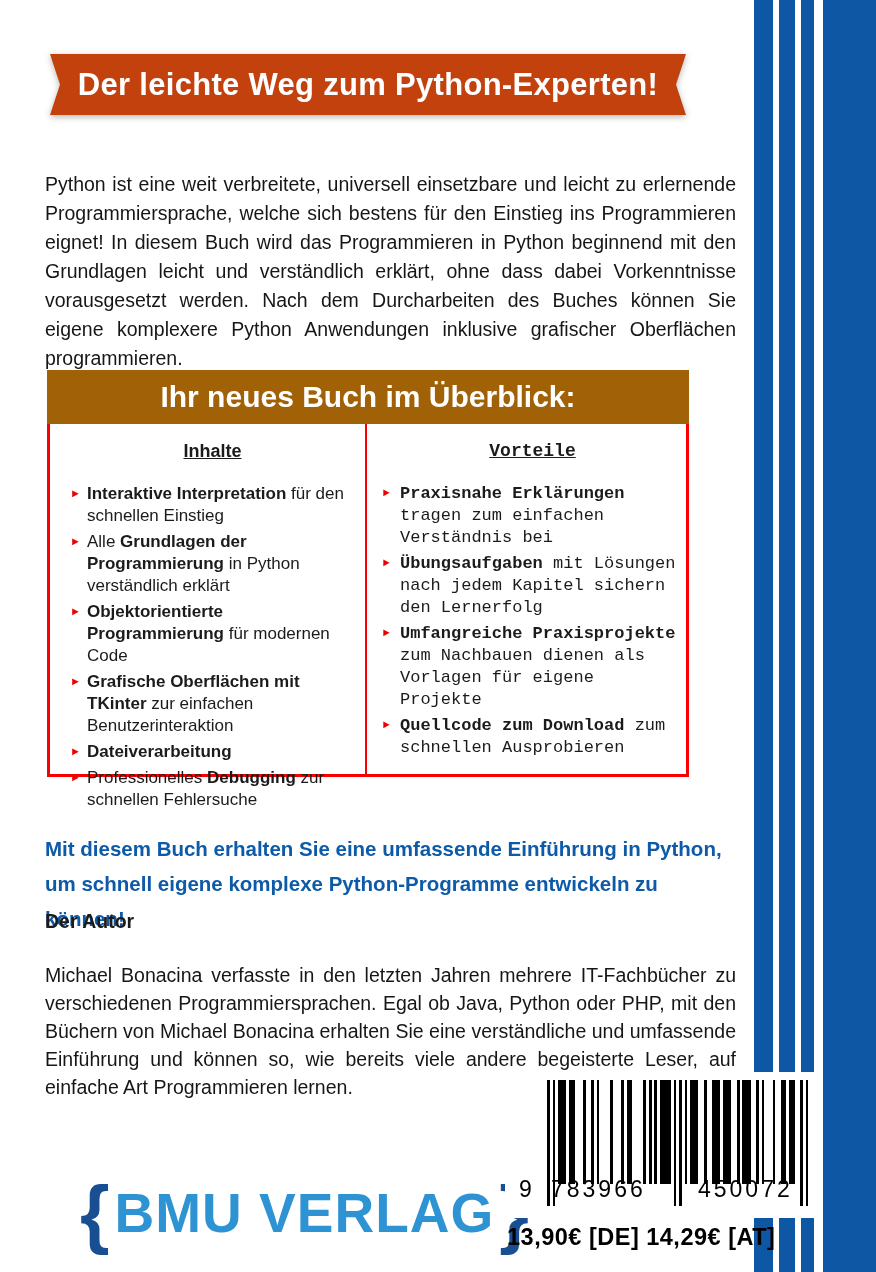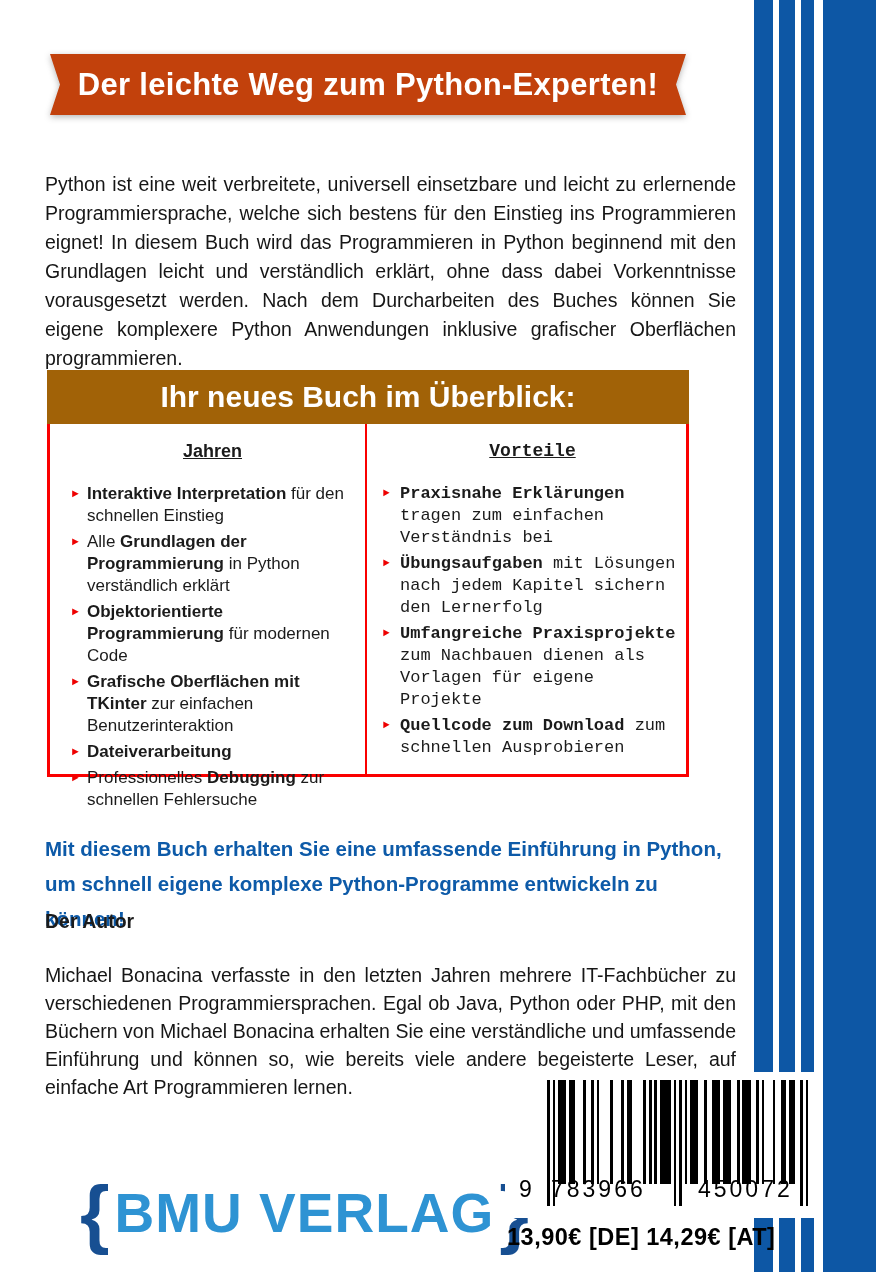--- a/index.html
+++ b/index.html
@@ -81,21 +81,21 @@
     </div>
   </div>
 
   <p class="intro">Python ist eine weit verbreitete, universell einsetzbare und leicht zu erlernende Programmiersprache, welche sich bestens für den Einstieg ins Programmieren eignet! In diesem Buch wird das Programmieren in Python beginnend mit den Grundlagen leicht und verständlich erklärt, ohne dass dabei Vorkenntnisse vorausgesetzt werden. Nach dem Durcharbeiten des Buches können Sie eigene komplexere Python Anwendungen inklusive grafischer Oberflächen programmieren.</p>
 
   <div class="ov-header">
     <span>Ihr neues Buch im Überblick:</span>
   </div>
   <div class="ov-body">
     <div class="col col-left">
-      <div class="col-header">Jahren</div>
+      <div class="col-header">Inhalte</div>
       <ul class="feature-list">
           <li><span class="tri">►</span><b>Interaktive Interpretation</b><span> für den schnellen Einstieg</span></li>
           <li><span class="tri">►</span><span>Alle </span><b>Grundlagen der Programmierung</b><span> in Python verständlich erklärt</span></li>
           <li><span class="tri">►</span><b>Objektorientierte Programmierung</b><span> für modernen Code</span></li>
           <li><span class="tri">►</span><b>Grafische Oberflächen mit TKinter</b><span> zur einfachen Benutzerinteraktion</span></li>
           <li><span class="tri">►</span><b>Dateiverarbeitung</b></li>
           <li><span class="tri">►</span><span>Professionelles </span><b>Debugging</b><span> zur schnellen Fehlersuche</span></li>
         </ul>
     </div>
     <div class="col col-right">

